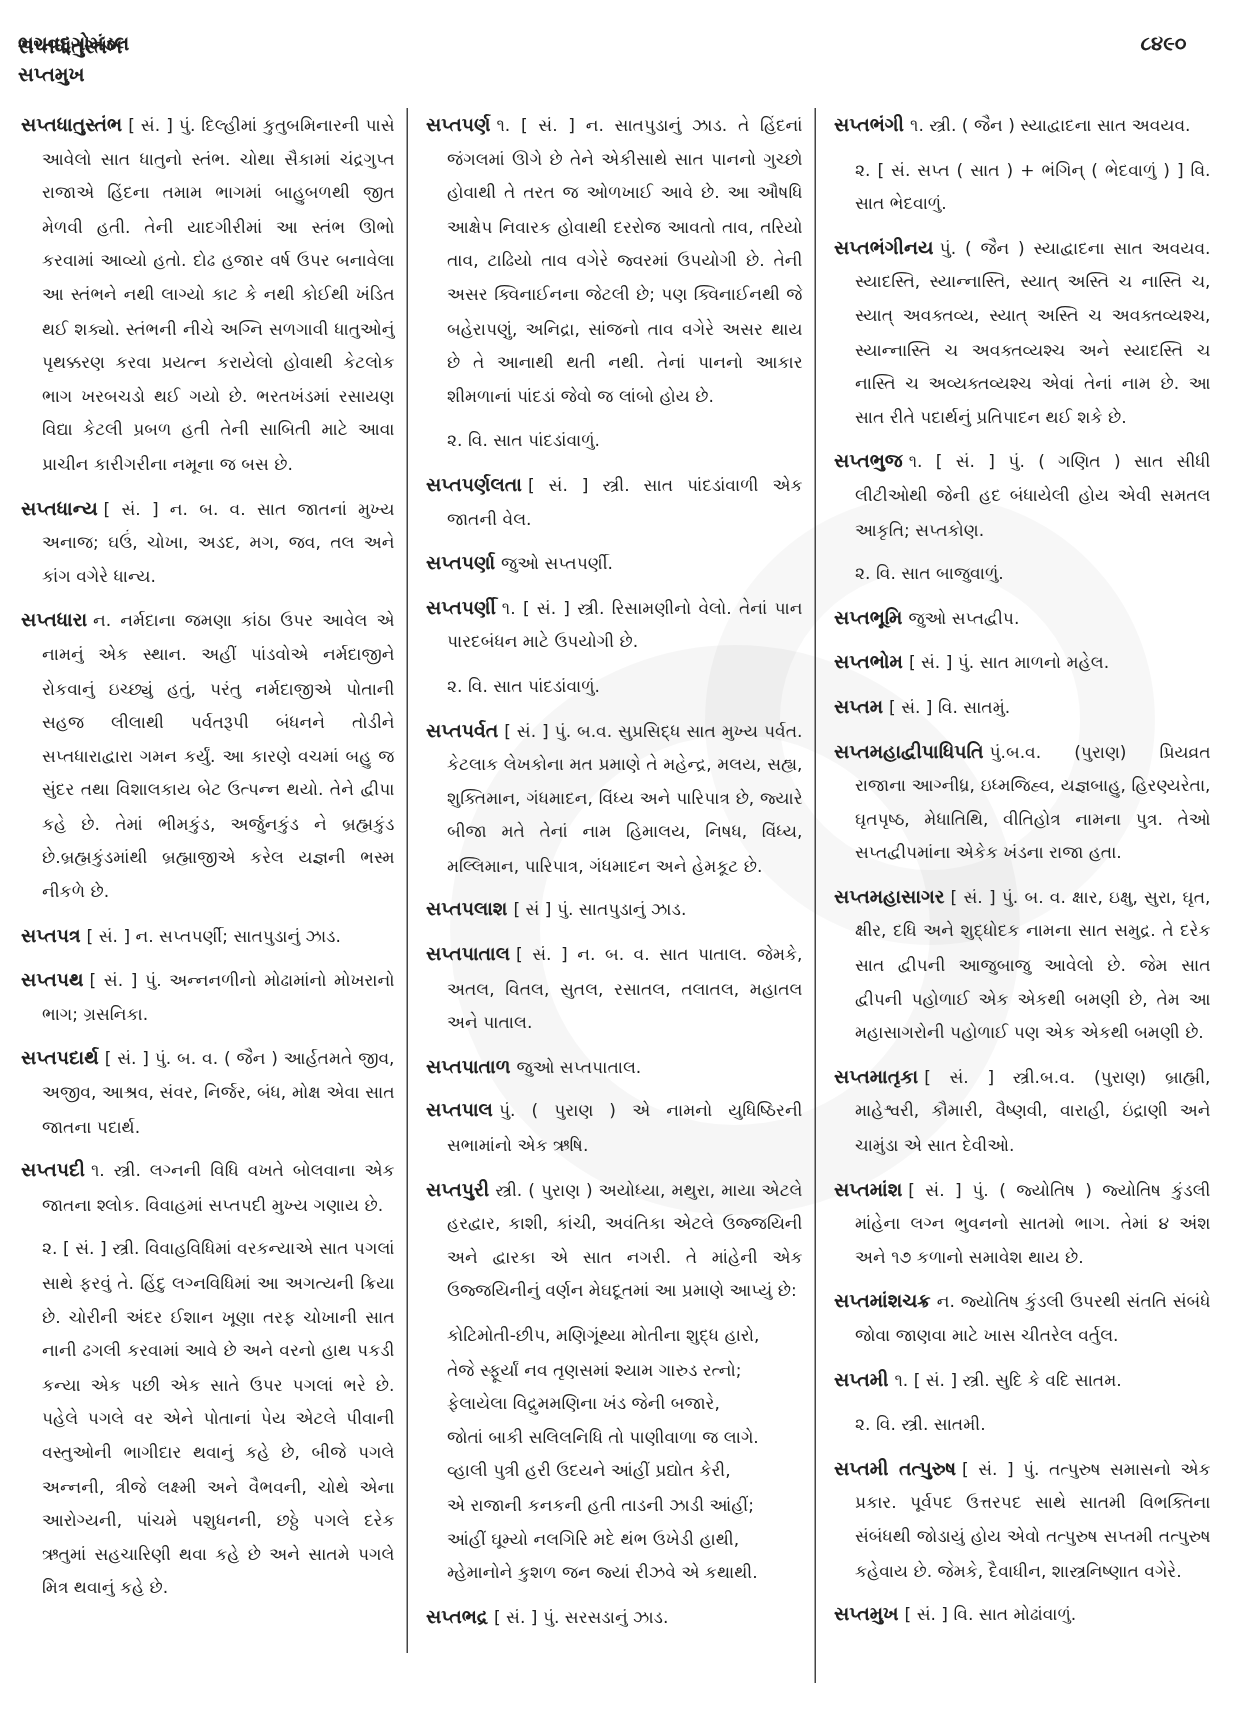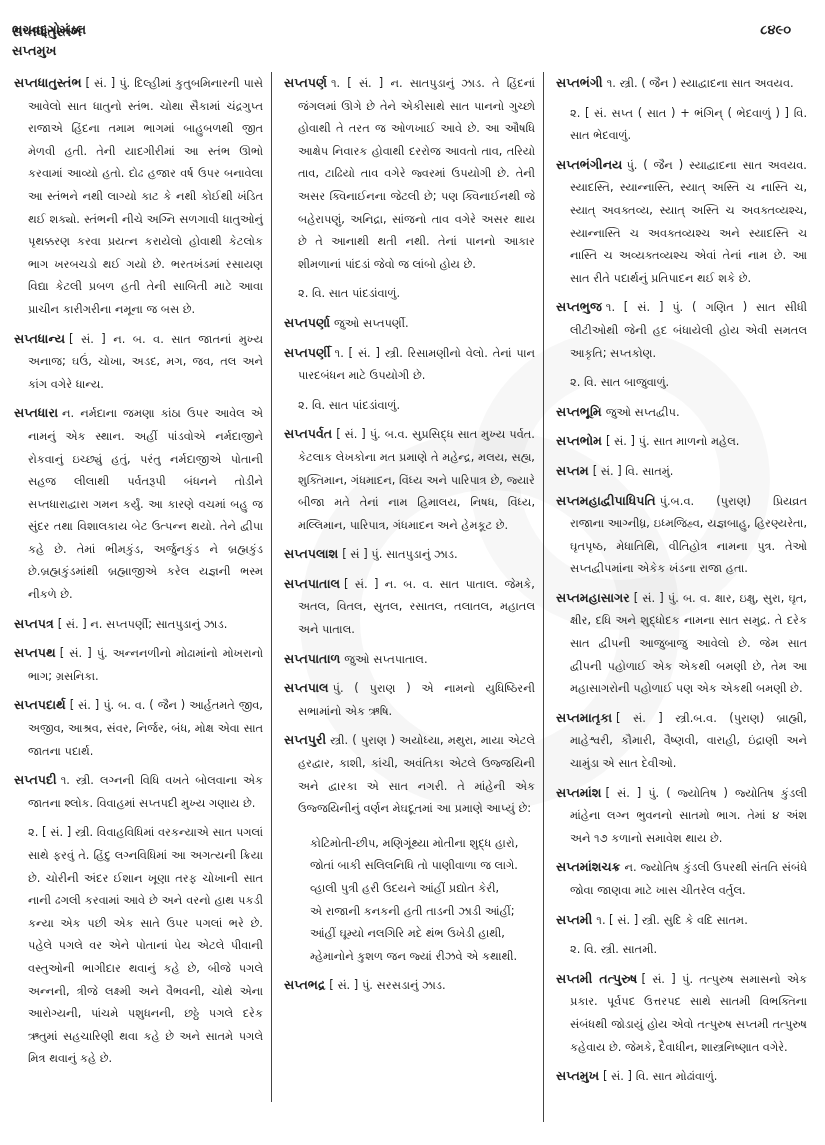--- a/index.html
+++ b/index.html
@@ -30,21 +30,21 @@
   .col {
     box-sizing: border-box; padding: 0 8px 0 4px;
     font-size: 11.4px; line-height: 22.6px; text-align: justify;
   }
   .col1 { width: 262px; border-right: 1.5px solid #444; height: 1030px; }
   .col2 { width: 272px; border-right: 1.5px solid #444; padding-left: 12px; height: 1050px; }
   .col3 { width: 271px; padding-left: 12px; }
   .entry { margin: 0 0 7px 0; padding-left: 14px; text-indent: -14px; }
   .entry .hw { font-weight: bold; font-size: 12.6px; margin-right: 4px; }
   .sub { margin: 0 0 7px 0; padding-left: 14px; }
-  .verse { padding-left: 14px; margin: 12px; }
+  .verse { padding-left: 14px; margin: 0; }
 </style>
 </head>
 <body>
 
 <div class="watermark"></div>
 <div class="watermark2"></div>
 
 <div class="header">
   <div class="hdr-left">
     <div>સપ્તધાતુસ્તંભ</div>
@@ -61,31 +61,34 @@
       <p class="entry"><span class="hw">સપ્તધારા</span><span>ન. નર્મદાના જમણા કાંઠા ઉપર આવેલ એ નામનું એક સ્થાન. અહીં પાંડવોએ નર્મદાજીને રોકવાનું ઇચ્છ્યું હતું, પરંતુ નર્મદાજીએ પોતાની સહજ લીલાથી પર્વતરૂપી બંધનને તોડીને સપ્તધારાદ્વારા ગમન કર્યું. આ કારણે વચમાં બહુ જ સુંદર તથા વિશાલકાય બેટ ઉત્પન્ન થયો. તેને દ્વીપા કહે છે. તેમાં ભીમકુંડ, અર્જુનકુંડ ને બ્રહ્મકુંડ છે.બ્રહ્મકુંડમાંથી બ્રહ્માજીએ કરેલ યજ્ઞની ભસ્મ નીકળે છે.</span></p>
       <p class="entry"><span class="hw">સપ્તપત્ર</span><span>[ સં. ] ન. સપ્તપર્ણી; સાતપુડાનું ઝાડ.</span></p>
       <p class="entry"><span class="hw">સપ્તપથ</span><span>[ સં. ] પું. અન્નનળીનો મોઢામાંનો મોખરાનો ભાગ; ગ્રસનિકા.</span></p>
       <p class="entry"><span class="hw">સપ્તપદાર્થ</span><span>[ સં. ] પું. બ. વ. ( જૈન ) આર્હતમતે જીવ, અજીવ, આશ્રવ, સંવર, નિર્જર, બંધ, મોક્ષ એવા સાત જાતના પદાર્થ.</span></p>
       <p class="entry"><span class="hw">સપ્તપદી</span><span>૧. સ્ત્રી. લગ્નની વિધિ વખતે બોલવાના એક જાતના શ્લોક. વિવાહમાં સપ્તપદી મુખ્ય ગણાય છે.</span></p>
       <p class="sub"><span>૨. [ સં. ] સ્ત્રી. વિવાહવિધિમાં વરકન્યાએ સાત પગલાં સાથે ફરવું તે. હિંદુ લગ્નવિધિમાં આ અગત્યની ક્રિયા છે. ચોરીની અંદર ઈશાન ખૂણા તરફ ચોખાની સાત નાની ઢગલી કરવામાં આવે છે અને વરનો હાથ પકડી કન્યા એક પછી એક સાતે ઉપર પગલાં ભરે છે. પહેલે પગલે વર એને પોતાનાં પેય એટલે પીવાની વસ્તુઓની ભાગીદાર થવાનું કહે છે, બીજે પગલે અન્નની, ત્રીજે લક્ષ્મી અને વૈભવની, ચોથે એના આરોગ્યની, પાંચમે પશુધનની, છઠ્ઠે પગલે દરેક ઋતુમાં સહચારિણી થવા કહે છે અને સાતમે પગલે મિત્ર થવાનું કહે છે.</span></p>
     </div>
   <div class="col col2">
       <p class="entry"><span class="hw">સપ્તપર્ણ</span><span>૧. [ સં. ] ન. સાતપુડાનું ઝાડ. તે હિંદનાં જંગલમાં ઊગે છે તેને એકીસાથે સાત પાનનો ગુચ્છો હોવાથી તે તરત જ ઓળખાઈ આવે છે. આ ઔષધિ આક્ષેપ નિવારક હોવાથી દરરોજ આવતો તાવ, તરિયો તાવ, ટાઢિયો તાવ વગેરે જ્વરમાં ઉપયોગી છે. તેની અસર ક્વિનાઈનના જેટલી છે; પણ ક્વિનાઈનથી જે બહેરાપણું, અનિદ્રા, સાંજનો તાવ વગેરે અસર થાય છે તે આનાથી થતી નથી. તેનાં પાનનો આકાર શીમળાનાં પાંદડાં જેવો જ લાંબો હોય છે.</span></p>
       <p class="sub"><span>૨. વિ. સાત પાંદડાંવાળું.</span></p>
+      <p class="entry"><span class="hw">સપ્તપર્ણલતા</span><span>[ સં. ] સ્ત્રી. સાત પાંદડાંવાળી એક જાતની વેલ.</span></p>
       <p class="entry"><span class="hw">સપ્તપર્ણા</span><span>જુઓ સપ્તપર્ણી.</span></p>
       <p class="entry"><span class="hw">સપ્તપર્ણી</span><span>૧. [ સં. ] સ્ત્રી. રિસામણીનો વેલો. તેનાં પાન પારદબંધન માટે ઉપયોગી છે.</span></p>
       <p class="sub"><span>૨. વિ. સાત પાંદડાંવાળું.</span></p>
       <p class="entry"><span class="hw">સપ્તપર્વત</span><span>[ સં. ] પું. બ.વ. સુપ્રસિદ્ધ સાત મુખ્ય પર્વત. કેટલાક લેખકોના મત પ્રમાણે તે મહેન્દ્ર, મલય, સહ્ય, શુક્તિમાન, ગંધમાદન, વિંધ્ય અને પારિપાત્ર છે, જ્યારે બીજા મતે તેનાં નામ હિમાલય, નિષધ, વિંધ્ય, મલ્લિમાન, પારિપાત્ર, ગંધમાદન અને હેમકૂટ છે.</span></p>
       <p class="entry"><span class="hw">સપ્તપલાશ</span><span>[ સં ] પું. સાતપુડાનું ઝાડ.</span></p>
       <p class="entry"><span class="hw">સપ્તપાતાલ</span><span>[ સં. ] ન. બ. વ. સાત પાતાલ. જેમકે, અતલ, વિતલ, સુતલ, રસાતલ, તલાતલ, મહાતલ અને પાતાલ.</span></p>
       <p class="entry"><span class="hw">સપ્તપાતાળ</span><span>જુઓ સપ્તપાતાલ.</span></p>
       <p class="entry"><span class="hw">સપ્તપાલ</span><span>પું. ( પુરાણ ) એ નામનો યુધિષ્ઠિરની સભામાંનો એક ઋષિ.</span></p>
       <p class="entry"><span class="hw">સપ્તપુરી</span><span>સ્ત્રી. ( પુરાણ ) અયોધ્યા, મથુરા, માયા એટલે હરદ્વાર, કાશી, કાંચી, અવંતિકા એટલે ઉજ્જયિની અને દ્વારકા એ સાત નગરી. તે માંહેની એક ઉજ્જયિનીનું વર્ણન મેઘદૂતમાં આ પ્રમાણે આપ્યું છે:</span></p>
       <div class="verse" style="margin-bottom: 7px;">
         <div>કોટિમોતી-છીપ, મણિગૂંથ્યા મોતીના શુદ્ધ હારો,</div>
+        <div>તેજે સ્ફૂર્યાં નવ તૃણસમાં શ્યામ ગારુડ રત્નો;</div>
+        <div>ફેલાયેલા વિદ્રુમમણિના ખંડ જેની બજારે,</div>
         <div>જોતાં બાકી સલિલનિધિ તો પાણીવાળા જ લાગે.</div>
         <div>વ્હાલી પુત્રી હરી ઉદયને આંહીં પ્રદ્યોત કેરી,</div>
         <div>એ રાજાની કનકની હતી તાડની ઝાડી આંહીં;</div>
         <div>આંહીં ઘૂમ્યો નલગિરિ મદે થંભ ઉખેડી હાથી,</div>
         <div>મ્હેમાનોને કુશળ જન જ્યાં રીઝવે એ કથાથી.</div>
       </div>
       <p class="entry"><span class="hw">સપ્તભદ્ર</span><span>[ સં. ] પું. સરસડાનું ઝાડ.</span></p>
     </div>
   <div class="col col3">
       <p class="entry"><span class="hw">સપ્તભંગી</span><span>૧. સ્ત્રી. ( જૈન ) સ્યાદ્વાદના સાત અવયવ.</span></p>

